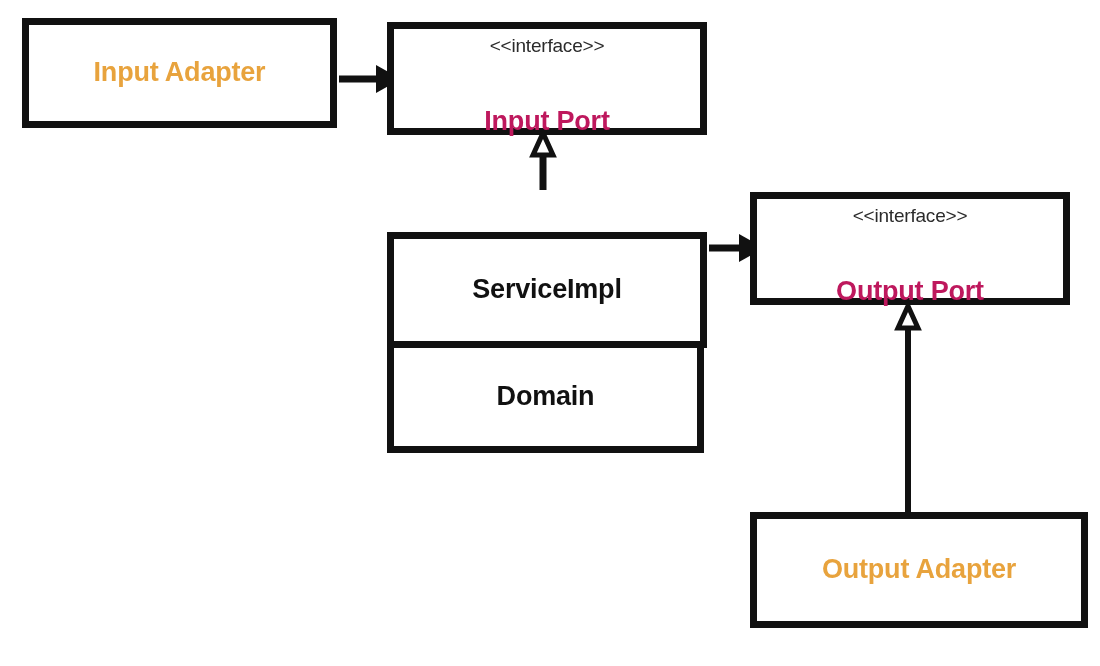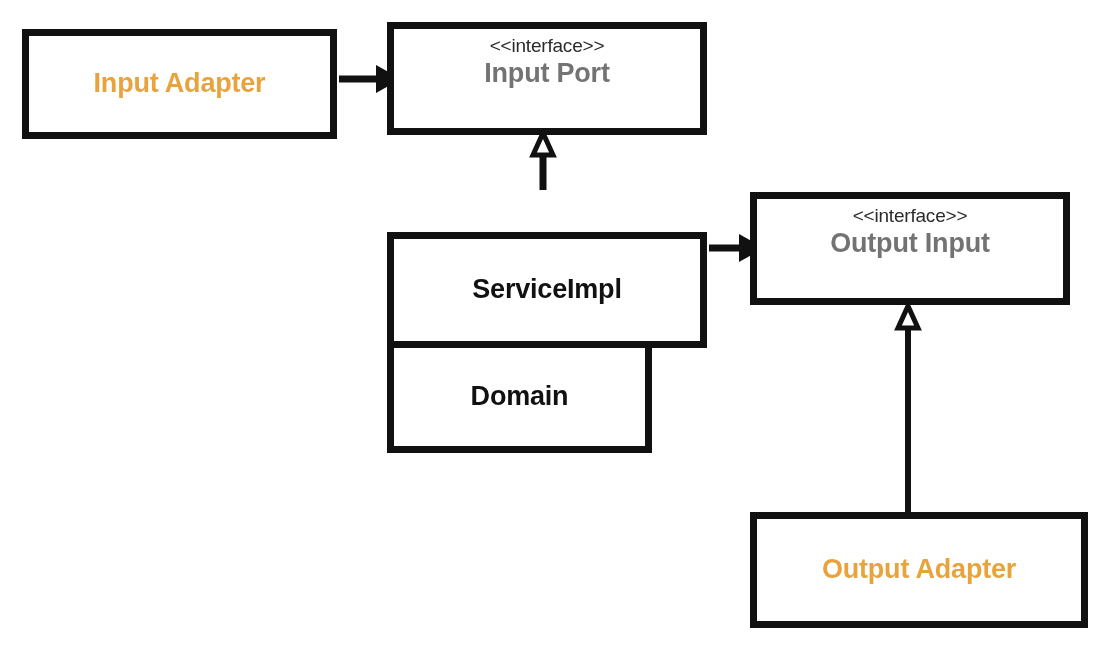--- a/index.html
+++ b/index.html
@@ -25,36 +25,37 @@
     display: flex;
     flex-direction: column;
     align-items: center;
     justify-content: center;
     text-align: center;
     line-height: 1.15;
   }
   .node.iface {
     justify-content: flex-start;
     padding-top: 6px;
+    gap: 48px;
   }
 
   .stereotype {
     font-size: 19px;
     font-weight: 400;
     color: #2b2b2b;
     letter-spacing: -0.2px;
     margin-bottom: 1px;
   }
   .title {
     font-size: 27px;
     font-weight: 700;
     letter-spacing: -0.2px;
   }
   .title.plain  { color: #111111; }
-  .title.teal   { color: #737373; }
+  .title.teal   { color: #be185d; }
   .title.orange { color: #e8a33d; }
 
   
   #wires {
     position: absolute;
     left: 0;
     top: 0;
     width: 1100px;
     height: 666px;
     pointer-events: none;
@@ -86,39 +87,39 @@
       <line x1="545" y1="306" x2="545" y2="325" stroke="#111111" stroke-width="7"></line>
       <polygon points="531,323 559,323 545,345" fill="#111111"></polygon>
     </g>
 
     <g>
       <line x1="908" y1="512" x2="908" y2="327" stroke="#111111" stroke-width="6"></line>
       <polygon points="908,306 918,328 898,328" fill="#ffffff" stroke="#111111" stroke-width="5" stroke-linejoin="miter"></polygon>
     </g>
   </svg>
 
-  <div class="node" style="left:22px; top:29px; width:315px; height:110px;">
+  <div class="node" style="left:22px; top:18px; width:315px; height:110px;">
     <div class="title orange">Input Adapter</div>
   </div>
 
   <div class="node iface" style="left:387px; top:22px; width:320px; height:113px;">
     <div class="stereotype">&lt;&lt;interface&gt;&gt;</div>
     <div class="title teal">Input Port</div>
   </div>
 
   <div class="node" style="left:387px; top:190px; width:320px; height:116px;margin-top:42px;">
     <div class="title plain">ServiceImpl</div>
   </div>
 
   <div class="node iface" style="left:750px; top:192px; width:320px; height:113px;">
     <div class="stereotype">&lt;&lt;interface&gt;&gt;</div>
-    <div class="title teal">Output Input</div>
+    <div class="title teal">Output Port</div>
   </div>
 
-  <div class="node" style="left:387px; top:341px; width:265px; height:112px;">
+  <div class="node" style="left:387px; top:341px; width:317px; height:112px;">
     <div class="title plain">Domain</div>
   </div>
 
   <div class="node" style="left:750px; top:512px; width:338px; height:116px;">
     <div class="title orange">Output Adapter</div>
   </div>
 
 </div>
 
 </body></html>

